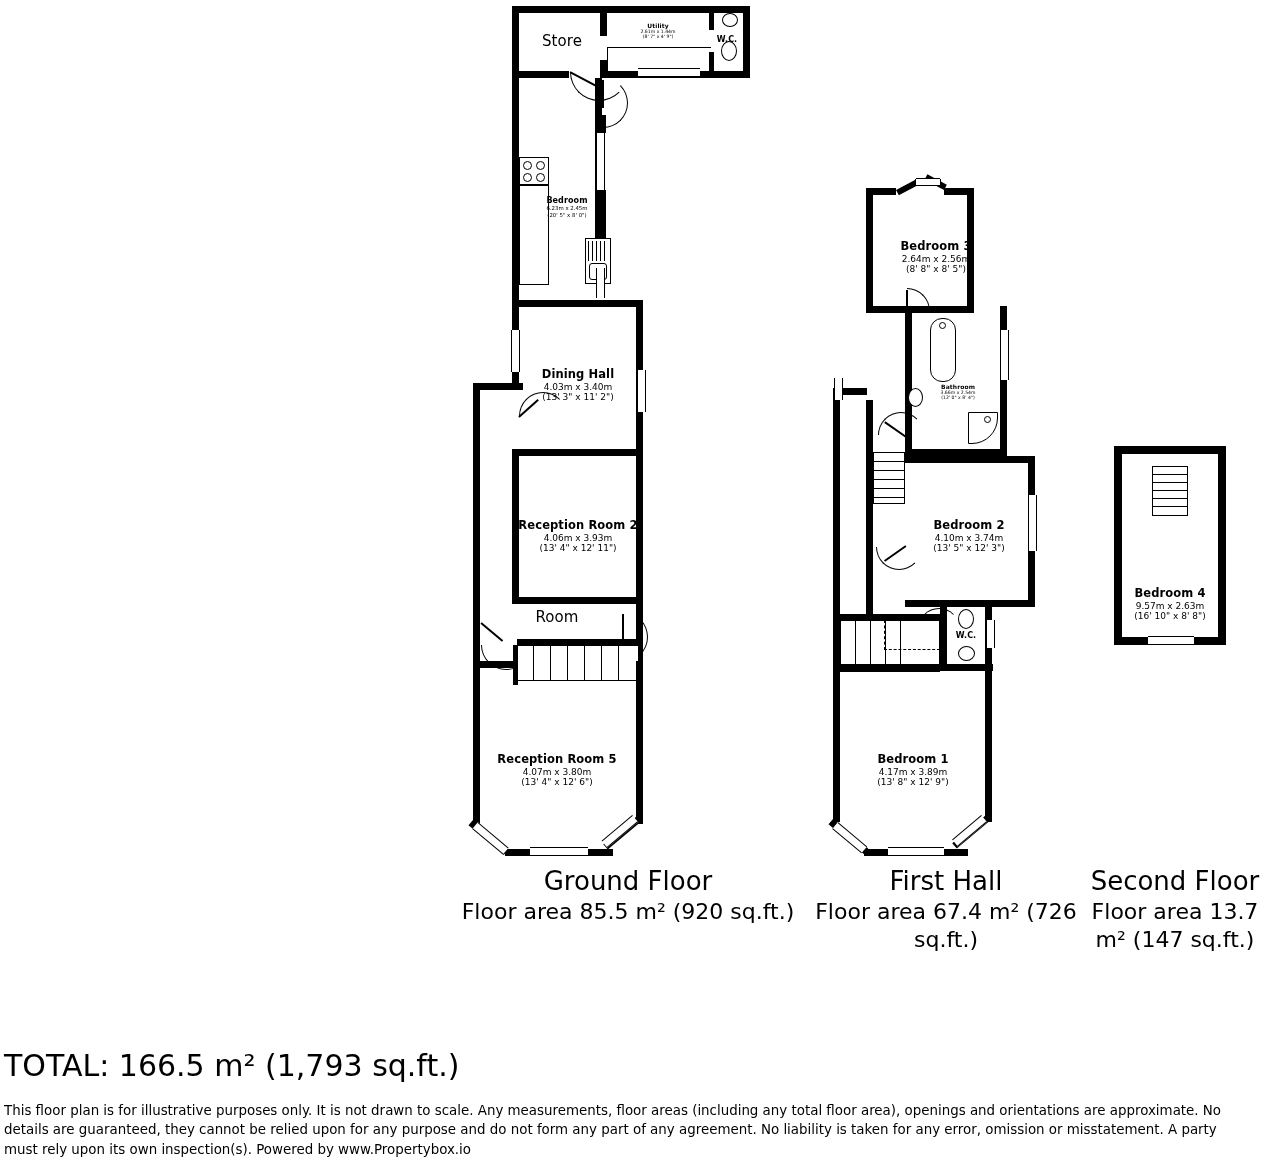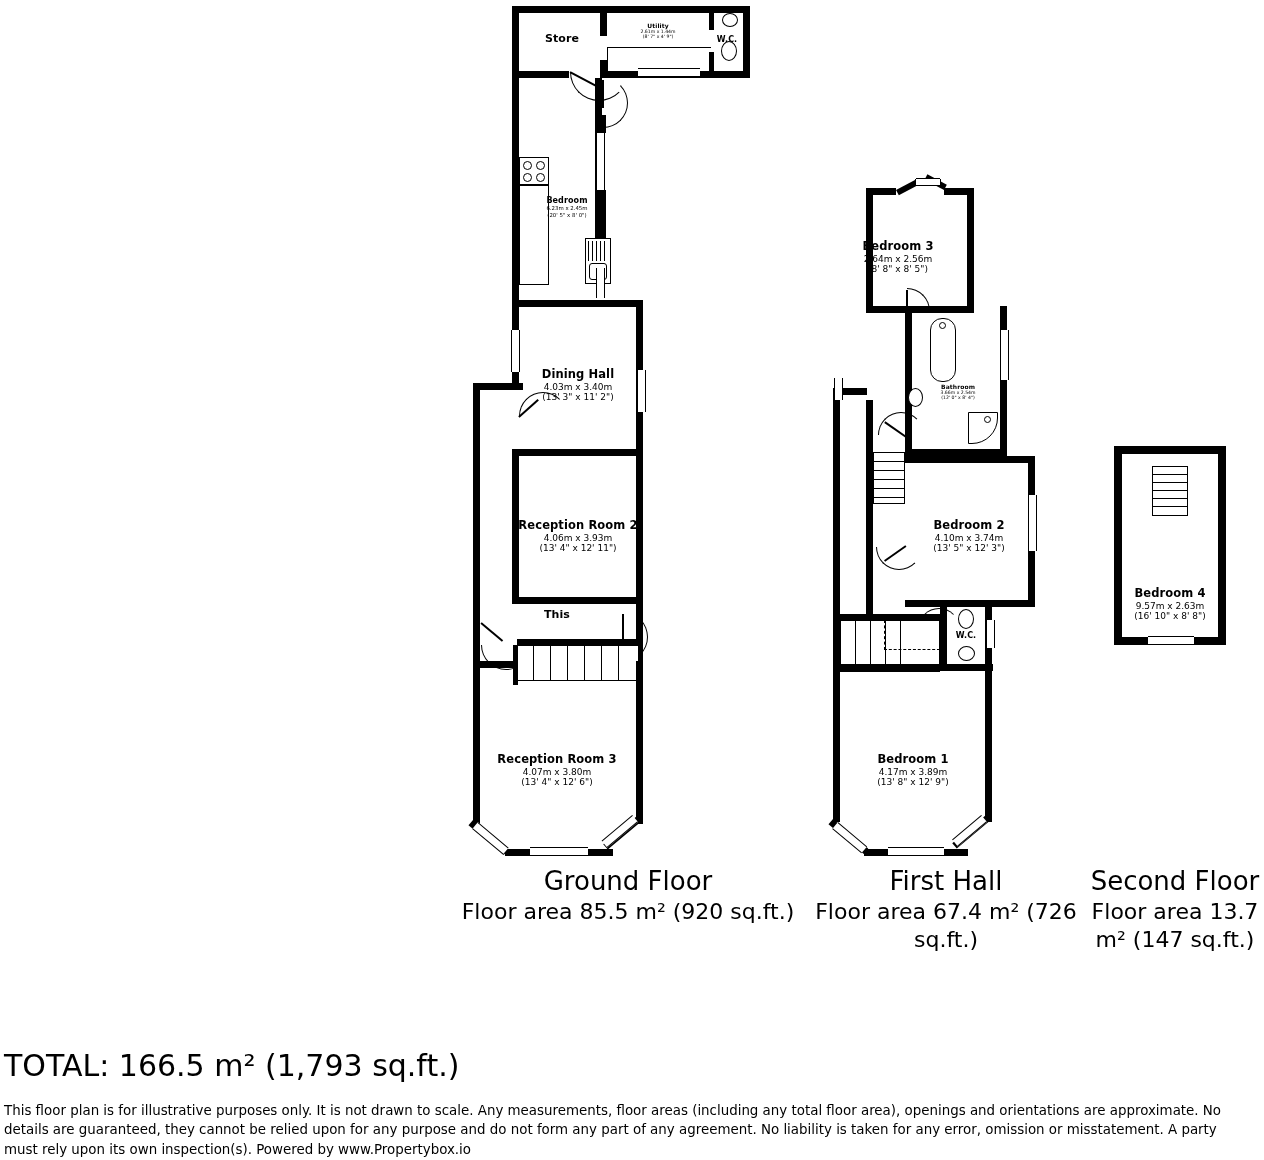--- a/index.html
+++ b/index.html
@@ -47,21 +47,21 @@
   .room-label .rdim2 {
     display: block;
     font-size: 9px;
   }
   .room-label.tiny .rname { font-size: 6px; }
   .room-label.tiny .rdim,
   .room-label.tiny .rdim2 { font-size: 4.6px; }
   .room-label.small .rname { font-size: 8px; }
   .room-label.small .rdim,
   .room-label.small .rdim2 { font-size: 5.4px; }
-  .room-label.plainonly .rname { font-size: 11px; font-weight: 700; }
+  .room-label.plainonly .rname { font-size: 15px; font-weight: 400; }
 
   
   .door-arc {
     position: absolute;
     border: 1.3px solid #000;
     border-radius: 50%;
     background: transparent;
   }
   .door-leaf {
     position: absolute;
@@ -277,24 +277,24 @@
       <span class="rname">Dining Hall</span>
       <span class="rdim">4.03m x 3.40m</span>
       <span class="rdim2">(13' 3" x 11' 2")</span>
     </div>
     <div class="room-label" style="left:578px;top:519px;">
       <span class="rname">Reception Room 2</span>
       <span class="rdim">4.06m x 3.93m</span>
       <span class="rdim2">(13' 4" x 12' 11")</span>
     </div>
     <div class="room-label plainonly" style="left:557px;top:609px;">
-      <span class="rname">This</span>
+      <span class="rname">Room</span>
     </div>
     <div class="room-label" style="left:557px;top:753px;">
-      <span class="rname">Reception Room 3</span>
+      <span class="rname">Reception Room 5</span>
       <span class="rdim">4.07m x 3.80m</span>
       <span class="rdim2">(13' 4" x 12' 6")</span>
     </div>
   </div>
 
   <div class="plan" style="left:0;top:0;width:1070px;height:870px;">
 
     <div class="wall" style="left:866px;top:188px;width:7px;height:125px;"></div>
     <div class="wall" style="left:866px;top:188px;width:30px;height:7px;"></div>
     <div class="wall" style="left:944px;top:188px;width:30px;height:7px;"></div>
@@ -373,21 +373,21 @@
     <div class="wall" style="left:833px;top:664px;width:160px;height:7px;"></div>
     <div class="wall" style="left:833px;top:664px;width:7px;height:158px;"></div>
     <div class="wall" style="left:985px;top:664px;width:7px;height:158px;"></div>
     <div class="wall" style="left:833px;top:819px;width:46px;height:7px;transform-origin:left top;transform:rotate(40deg);"></div>
     <div class="wall" style="left:992px;top:819px;width:46px;height:7px;transform-origin:left top;transform:rotate(140deg);"></div>
     <div class="wall" style="left:864px;top:849px;width:104px;height:7px;"></div>
     <div class="window" style="left:888px;top:847px;width:56px;height:9px;"></div>
     <div class="window" style="left:838px;top:822px;width:38px;height:9px;transform-origin:left top;transform:rotate(40deg);"></div>
     <div class="window" style="left:987px;top:822px;width:38px;height:9px;transform-origin:left top;transform:rotate(140deg);"></div>
 
-    <div class="room-label" style="left:898px;top:240px;">
+    <div class="room-label" style="left:936px;top:240px;">
       <span class="rname">Bedroom 3</span>
       <span class="rdim">2.64m x 2.56m</span>
       <span class="rdim2">(8' 8" x 8' 5")</span>
     </div>
     <div class="room-label tiny" style="left:958px;top:383px;">
       <span class="rname">Bathroom</span>
       <span class="rdim">3.66m x 2.54m</span>
       <span class="rdim2">(12' 0" x 8' 4")</span>
     </div>
     <div class="room-label" style="left:969px;top:519px;">

